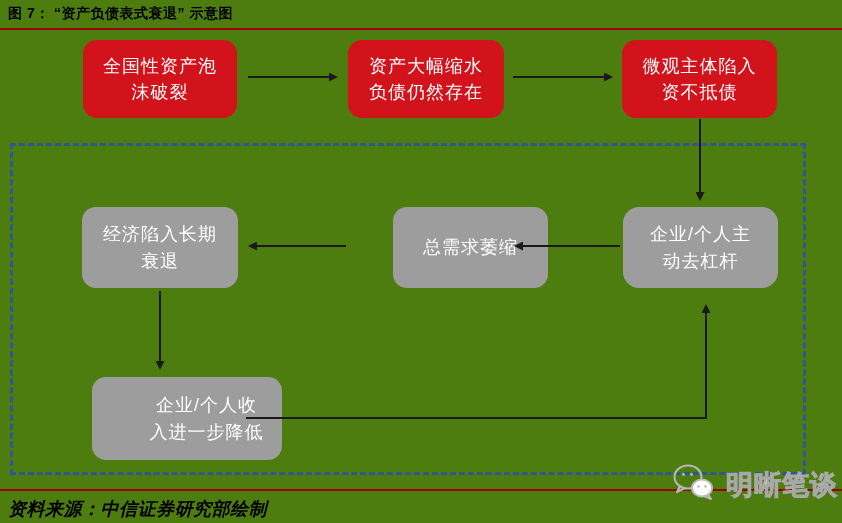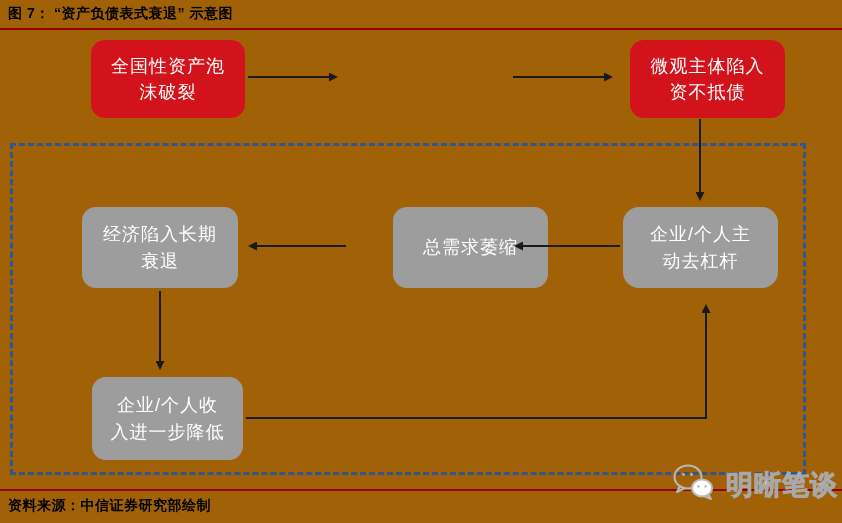--- a/index.html
+++ b/index.html
@@ -1,59 +1,61 @@
 <!DOCTYPE html>
 <html><head>
 <meta charset="utf-8">
 <style>
   html,body{margin:0;padding:0;background:#ffffff;}
   body{font-family:"Liberation Sans","DejaVu Sans",sans-serif;}
-  .stage{position:relative;width:842px;height:523px;background:#a16207;overflow:hidden;}
+  .stage{position:relative;width:842px;height:523px;background:#4d7c0f;overflow:hidden;}
 
   .fig-title{position:absolute;left:8px;top:5px;font-size:14px;font-weight:bold;color:#000;letter-spacing:.5px;}
   .rule{position:absolute;left:0;width:842px;height:2px;background:#990000;}
   .rule-top{top:28px;}
   .rule-bottom{top:489px;}
 
   .node{position:absolute;display:flex;align-items:center;justify-content:center;
         color:#fff;font-size:18px;line-height:1.45;text-align:center;
         border-radius:14px;white-space:pre-line;letter-spacing:1px;}
-  .red{background:#D3131C;margin-left:8px;}
+  .red{background:#D3131C;}
   .gray{background:#9D9D9D;}
 
   .rb1{left:83px;top:40px;width:154px;height:78px;}
   .rb2{left:348px;top:40px;width:156px;height:78px;}
   .rb3{left:622px;top:40px;width:155px;height:78px;}
 
   .loop-frame{position:absolute;left:10px;top:143px;width:796px;height:332px;
               border:3px dashed #2F5597;box-sizing:border-box;}
   .loop-caption{position:absolute;left:28px;top:160px;font-size:16px;font-weight:bold;color:#111;letter-spacing:1px;}
 
   .gb1{left:82px;top:207px;width:156px;height:81px;}
   .gb2{left:350px;top:207px;width:155px;height:81px;margin-left:43px;}
   .gb3{left:623px;top:207px;width:155px;height:81px;border-radius:16px;}
-  .gb4{left:92px;top:377px;width:151px;height:83px;}
+  .gb4{left:92px;top:377px;width:151px;height:83px;padding-left:39px;}
 
   .arrows{position:absolute;left:0;top:0;width:842px;height:523px;pointer-events:none;}
 
   .watermark{position:absolute;left:670px;top:462px;display:flex;align-items:center;gap:10px;z-index:5;}
   .wm-text{font-size:27px;font-weight:bold;color:#d6d6d6;-webkit-text-stroke:1px #a8a8a8;letter-spacing:1px;}
 
-  .source{position:absolute;left:8px;top:497px;font-size:14px;font-weight:bold;color:#000;letter-spacing:.5px;}
+  .source{position:absolute;left:8px;top:497px;font-size:18px;font-weight:bold;color:#000;letter-spacing:.5px;font-style:italic;}
 </style>
 </head>
 <body>
 
 <div class="stage">
 
   <div class="fig-title">图 7： “资产负债表式衰退” 示意图</div>
   <div class="rule rule-top"></div>
 
   <div class="node red rb1">全国性资产泡
 沫破裂</div>
+  <div class="node red rb2">资产大幅缩水
+负债仍然存在</div>
   <div class="node red rb3">微观主体陷入
 资不抵债</div>
 
   <div class="loop-frame"></div>
 
   <div class="node gray gb1">经济陷入长期
 衰退</div>
   <div class="node gray gb2">总需求萎缩</div>
   <div class="node gray gb3">企业/个人主
 动去杠杆</div>

